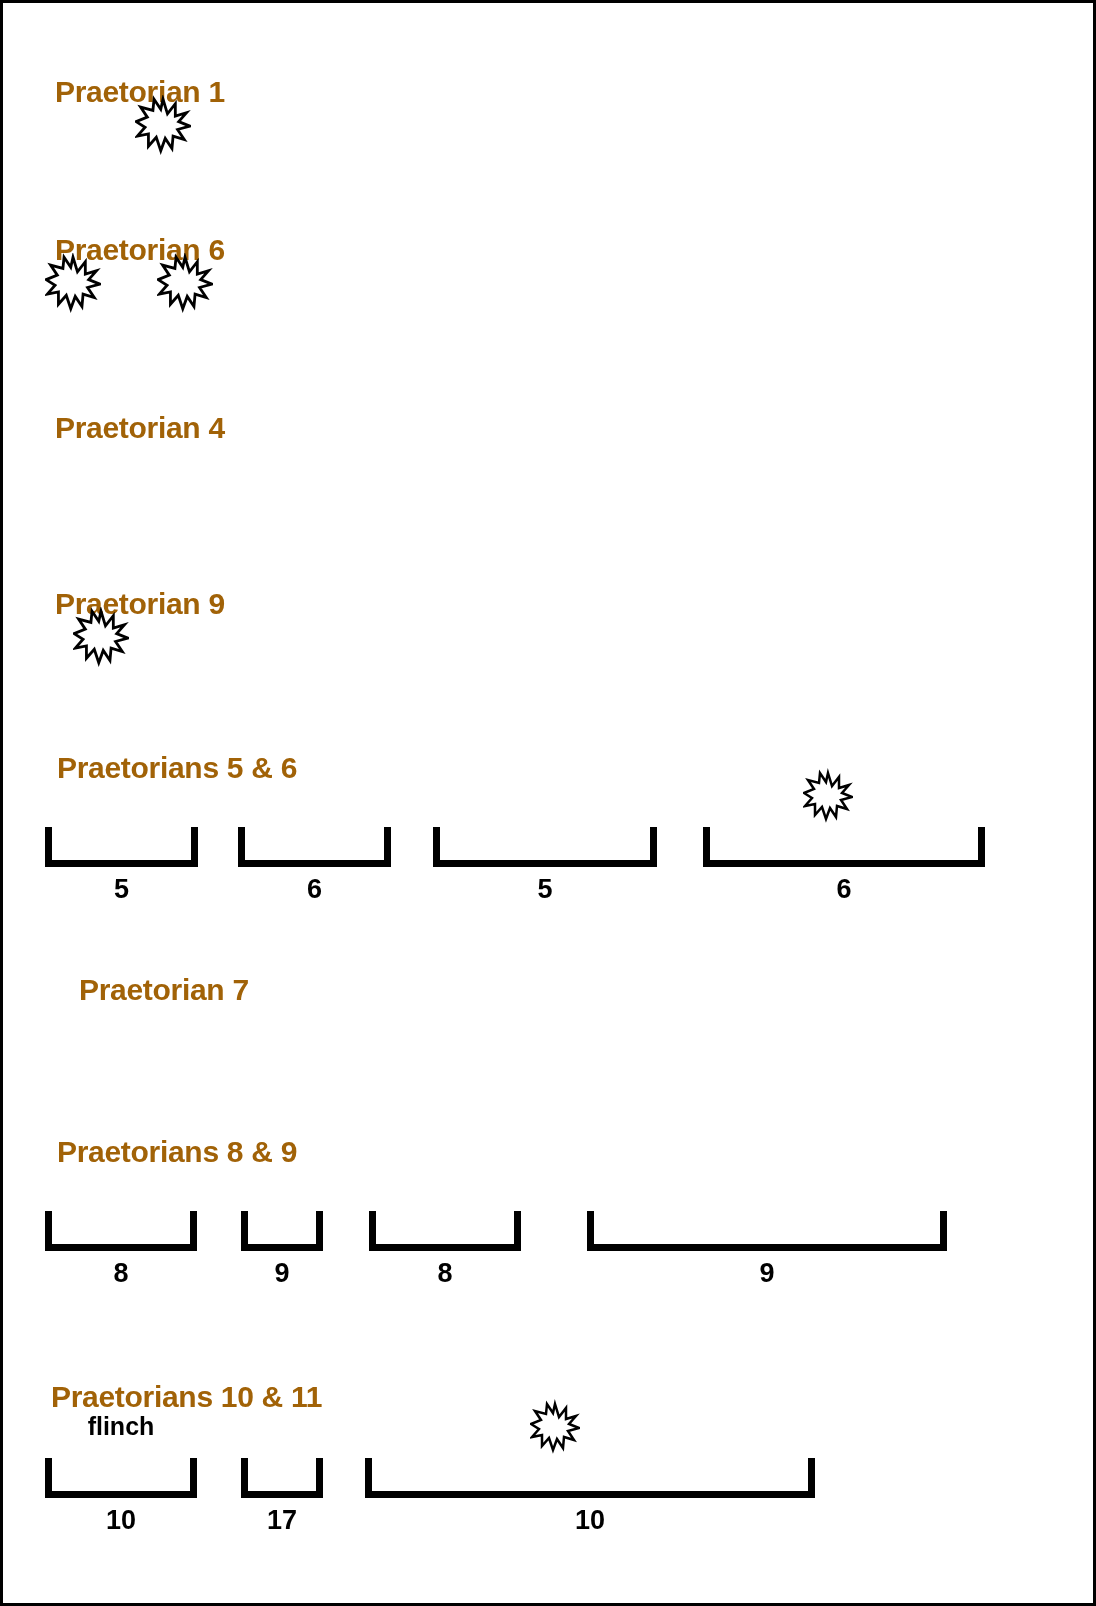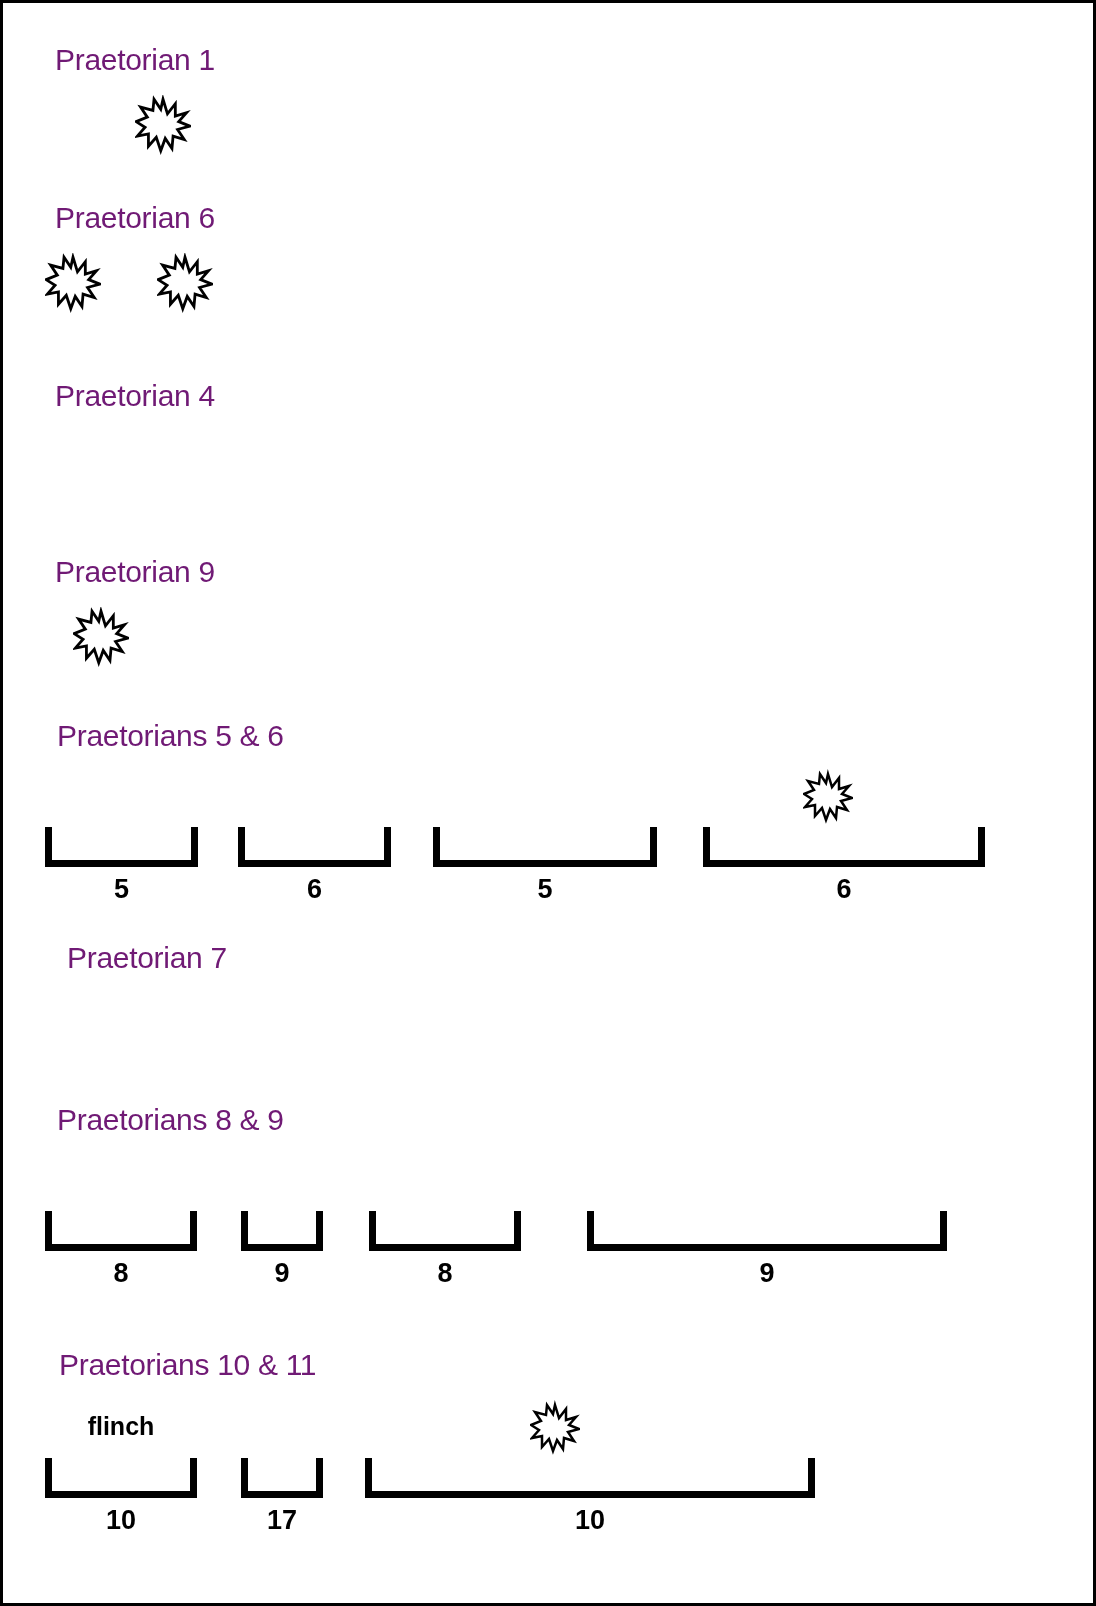--- a/index.html
+++ b/index.html
@@ -20,25 +20,26 @@
     box-sizing: border-box;
     overflow: hidden;
   }
   .block {
     position: absolute;
     left: 0;
     width: 1096px;
   }
   .block-title {
     position: absolute;
-    font-weight: normal;
+    font-weight: bold;
     font-size: 30px;
-    color: #701a75;
+    color: #a16207;
     letter-spacing: -0.3px;
     white-space: nowrap;
+    margin-top: 32px;
   }
   
   .token-row {
     position: absolute;
     display: flex;
     align-items: center;
   }
   .token {
     display: inline-block;
     flex: 0 0 auto;
@@ -71,21 +72,21 @@
     flex: 0 0 auto;
   }
   .group-tokens {
     display: flex;
     align-items: center;
     justify-content: flex-start;
     min-height: 60px;
     padding: 0 6px 2px 6px;
     box-sizing: border-box;
   }
-  .group-tokens.centered { justify-content: center; align-items: flex-end; }
+  .group-tokens.centered { justify-content: center; }
   .bracket {
     height: 40px;
     border-left: 7px solid #000;
     border-right: 7px solid #000;
     border-bottom: 7px solid #000;
     box-sizing: border-box;
   }
   .group-label {
     text-align: center;
     font-weight: bold;
@@ -245,21 +246,21 @@
           <span class="token"><span class="dot blue"></span></span>
         </div>
         <div class="bracket"></div>
         <div class="group-label">6</div>
       </div>
 
     </div>
   </div>
 
   <div class="block" style="top:938px;">
-    <div class="block-title" style="left:64px; top:0;text-align:center;">Praetorian 7</div>
+    <div class="block-title" style="left:76px; top:0;text-align:center;">Praetorian 7</div>
     <div class="token-row" style="left:66px; top:52px;">
       <span class="token"><span class="dot blue"></span></span>
     </div>
   </div>
 
   <div class="block" style="top:1100px;">
     <div class="block-title" style="left:54px; top:0;">Praetorians 8 &amp; 9</div>
 
     <div class="group-row" style="left:42px; top:48px;">
 
@@ -310,21 +311,21 @@
           <span class="token"><span class="dot blue"></span></span>
         </div>
         <div class="bracket"></div>
         <div class="group-label">9</div>
       </div>
 
     </div>
   </div>
 
   <div class="block" style="top:1345px;">
-    <div class="block-title" style="left:56px; top:0;">Praetorians 10 &amp; 11</div>
+    <div class="block-title" style="left:48px; top:0;">Praetorians 10 &amp; 11</div>
 
     <div class="group-row" style="left:42px; top:48px;">
 
       <div class="group" style="width:152px;">
         <div class="group-tokens centered">
           <span class="flinch-text">flinch</span>
         </div>
         <div class="bracket"></div>
         <div class="group-label">10</div>
       </div>

